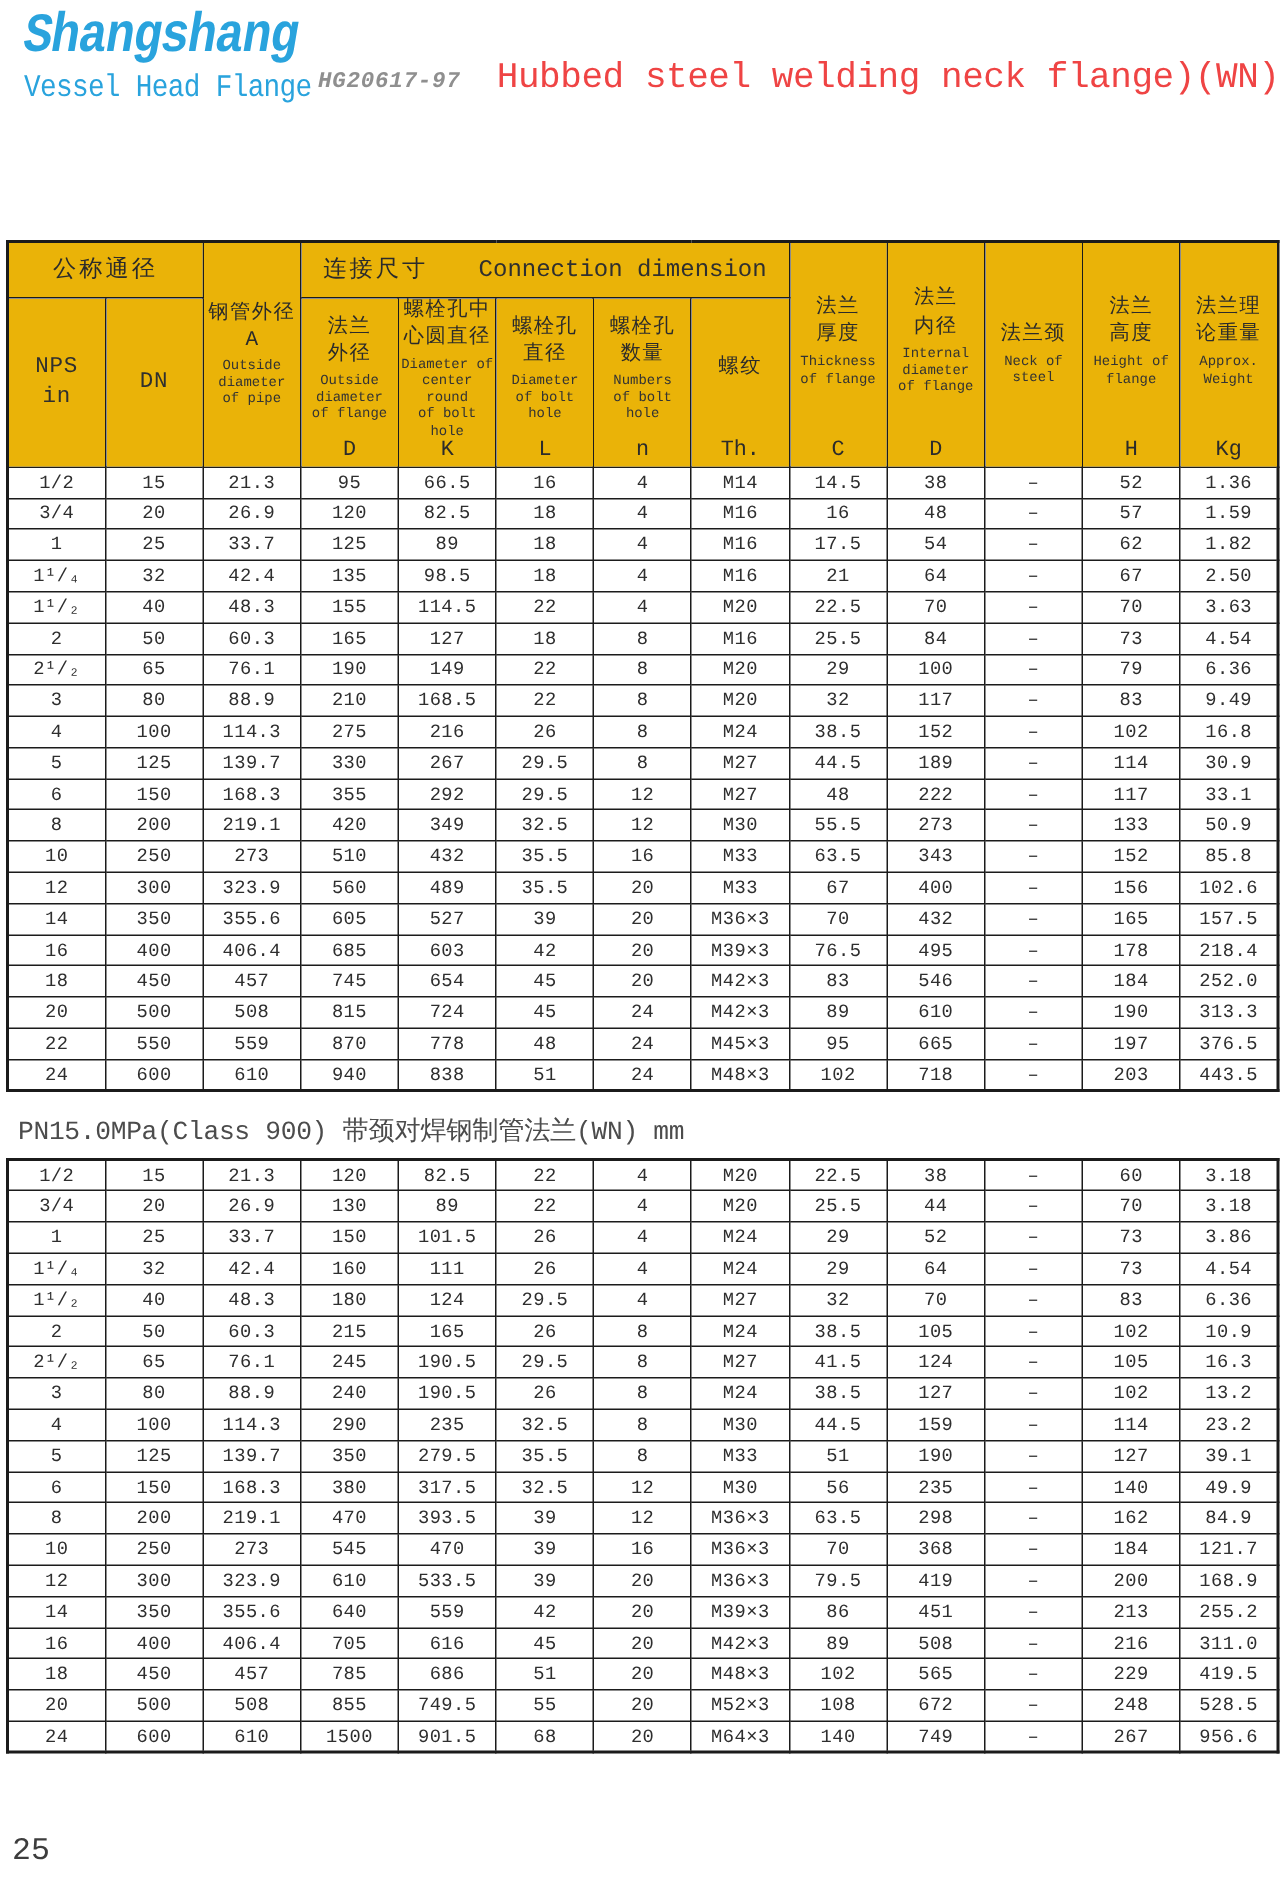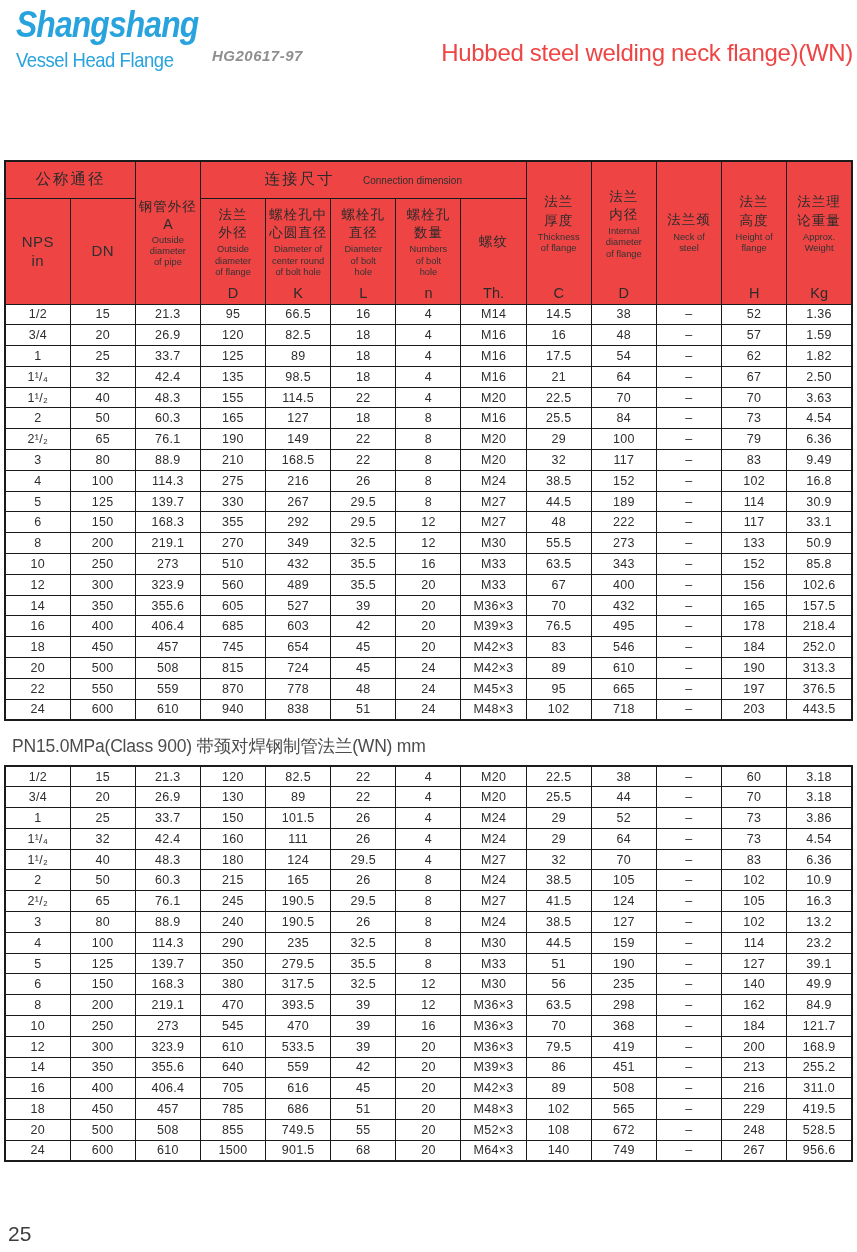--- a/index.html
+++ b/index.html
@@ -1,21 +1,21 @@
 <!DOCTYPE html>
 <html><head>
 <meta charset="utf-8">
 <style>
   * { margin:0; padding:0; box-sizing:border-box; }
   html,body { background:#fff; }
   .page {
     position:relative;
     width:857px; height:1252px;
     background:#ffffff;
-    font-family:Liberation Sans, sans-serif;
+    font-family:Liberation Mono, monospace;
     color:#2f2f2f;
     overflow:hidden;
   }
 
   
   .header { position:relative; height:160px; }
   .logo { position:absolute; left:16px; top:4px; }
   .logo-main {
     font-size:37px; font-weight:bold; font-style:italic;
     color:#29a3dd; letter-spacing:-1px;
@@ -32,26 +32,26 @@
   }
   .title-row2 { display:flex; justify-content:space-between; align-items:baseline; margin-top:7px; }
   .std-no { font-size:15px; font-weight:bold; font-style:italic; color:#8f8f8f; letter-spacing:0.5px; }
   .title-en { font-size:24px; color:#ef4444; letter-spacing:-0.3px; }
 
   
   table { border-collapse:collapse; table-layout:fixed; width:849px; margin-left:4px; }
   th, td { border:1px solid #1b1b1b; text-align:center; vertical-align:middle; }
   table { border:2px solid #1b1b1b; }
 
-  thead th { position:relative; font-weight:normal; background:#ef4444; }
+  thead th { position:relative; font-weight:normal; background:#eab308; }
   .grow { height:37px; }
   .srow th { height:106px; }
 
   .gcn { font-size:15.5px; color:#2b2b2b; letter-spacing:2px; }
-  .gen { font-size:10px; color:#2f2f2f; margin-left:24px; letter-spacing:0; }
+  .gen { font-size:16px; color:#2f2f2f; margin-left:24px; letter-spacing:0; }
   .hcn { font-size:13.5px; color:#2b2b2b; white-space:pre-line; line-height:1.35; letter-spacing:1px; }
   .hen { font-size:9.3px; color:#333; white-space:pre-line; line-height:1.2; margin-top:2px; letter-spacing:0; }
   .hsym { position:absolute; bottom:3px; left:0; right:0; text-align:center; font-size:14.5px; color:#2b2b2b; }
   .hsym-inline { font-size:14px; color:#2b2b2b; line-height:1.2; }
   .hbig { font-size:15px; white-space:pre-line; line-height:1.3; letter-spacing:0.5px; }
   .padb { padding-bottom:18px; }
 
   tbody td { height:20.8px; font-size:12.5px; color:#2e2e2e; letter-spacing:0.3px; }
 
   .section-title {
@@ -340,21 +340,21 @@
           <td>48</td>
           <td>222</td>
           <td>–</td>
           <td>117</td>
           <td>33.1</td>
         </tr>
         <tr>
           <td>8</td>
           <td>200</td>
           <td>219.1</td>
-          <td>270</td>
+          <td>420</td>
           <td>349</td>
           <td>32.5</td>
           <td>12</td>
           <td>M30</td>
           <td>55.5</td>
           <td>273</td>
           <td>–</td>
           <td>133</td>
           <td>50.9</td>
         </tr>

